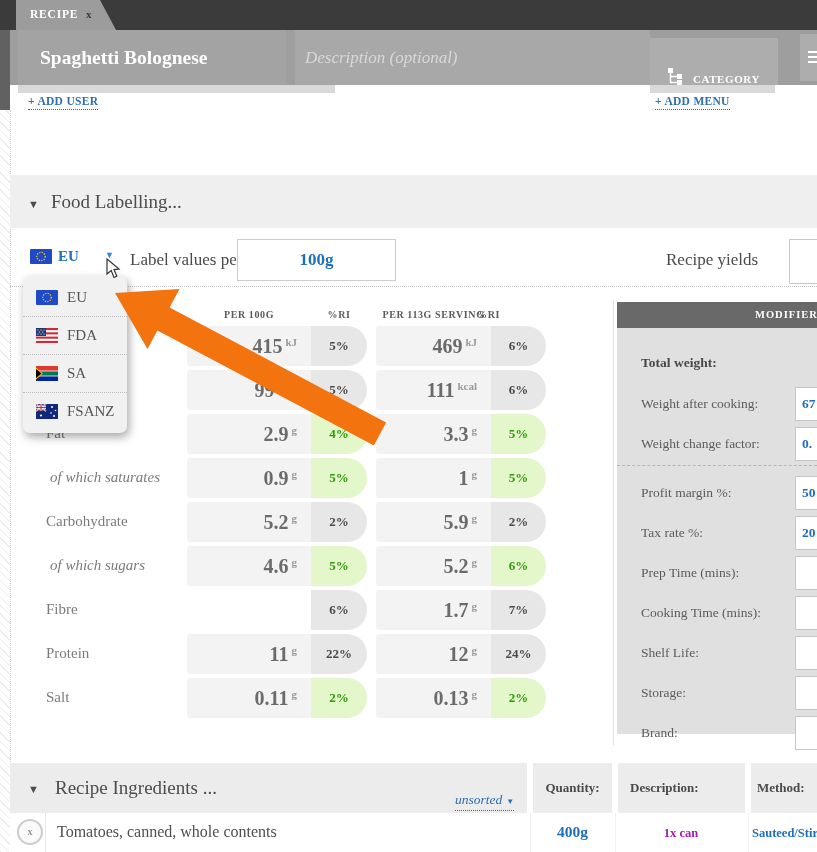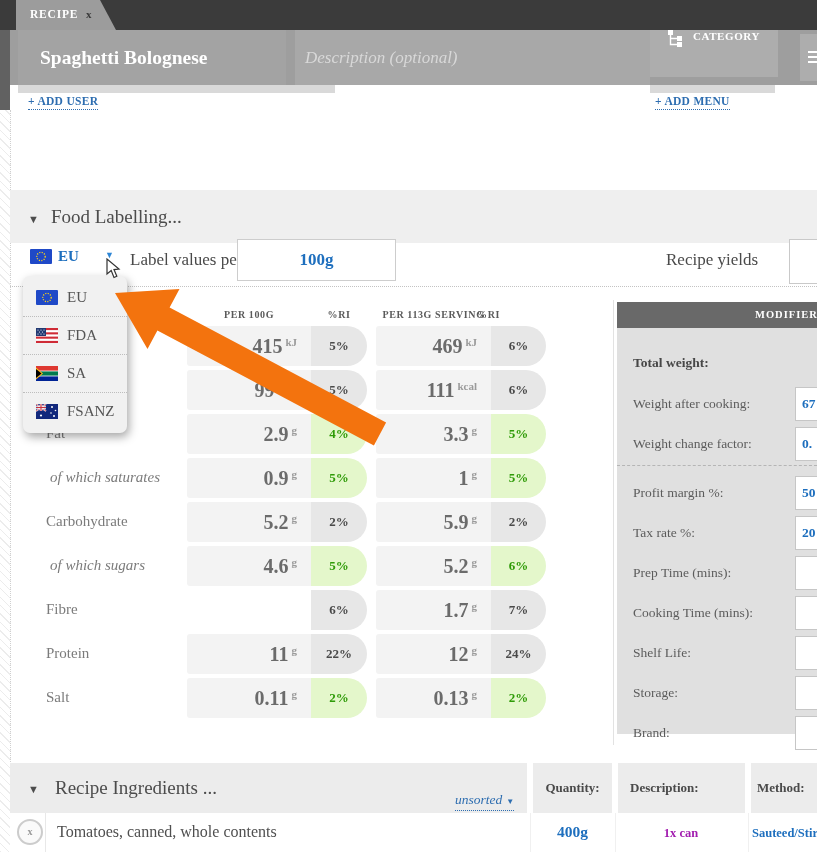--- a/index.html
+++ b/index.html
@@ -16,33 +16,33 @@
   .left-stripes{position:absolute;left:0;top:110px;width:10px;height:742px;
       background:repeating-linear-gradient(45deg,#ececec 0 1px,transparent 1px 6px);
       border-right:1px dotted #cfcfcf;}
 
   
   .hdr{position:absolute;left:10px;top:30px;width:807px;height:55px;background:#9e9e9e;}
   .hdr-name{position:absolute;left:8px;top:0;width:268px;height:55px;background:#a3a3a3;
       line-height:55px;padding-left:22px;color:#fff;font-weight:700;font-size:19.5px;box-sizing:border-box;}
   .hdr-desc{position:absolute;left:285px;top:0;width:355px;height:55px;background:#a8a8a8;
       line-height:55px;padding-left:10px;color:#d8d8d8;font-style:italic;font-size:17px;box-sizing:border-box;}
-  .hdr-cat{position:absolute;left:640px;top:0;width:128px;height:47px;background:#adadad;
-      display:flex;align-items:flex-start;justify-content:center;gap:10px;cursor:pointer;}
+  .hdr-cat{position:absolute;left:640px;top:8px;width:128px;height:47px;background:#adadad;
+      display:flex;align-items:flex-end;justify-content:center;gap:10px;cursor:pointer;}
   .hdr-cat span{color:#fff;font-weight:700;font-size:11px;letter-spacing:.6px;}
   .hdr-more{position:absolute;left:790px;top:4px;width:27px;height:47px;background:#adadad;
       display:flex;align-items:center;padding-left:8px;box-sizing:border-box;}
   .strip{position:absolute;top:85px;height:8px;background:#d9d9d9;}
   .strip1{left:18px;width:317px;} .strip2{left:650px;width:125px;}
   .addlink{position:absolute;color:#2d6db0;font-weight:700;font-size:11.5px;letter-spacing:.3px;
       border-bottom:1px dotted #2d6db0;padding-bottom:2px;cursor:pointer;text-decoration:none;}
 
   
   .sect{position:absolute;left:10px;width:807px;background:#efefef;color:#4c4c4c;}
-  .sect-fl{top:190px;height:53px;line-height:53px;}
+  .sect-fl{top:175px;height:53px;line-height:53px;}
   .sect-arrow{font-size:11px;margin:0 12px 0 18px;color:#4c4c4c;}
   .sect-title{font-size:19px;}
 
   
   .flag svg{display:block;}
   .region-flag{position:absolute;left:30px;top:249px;}
   .region-label{position:absolute;left:58px;top:248px;color:#1e6fbe;font-weight:700;font-size:15px;}
   .region-caret{position:absolute;left:105px;top:250px;color:#2e86d5;font-size:9px;cursor:pointer;}
   .lvp-label{position:absolute;left:130px;top:250px;color:#4a4a4a;font-size:17px;}
   .lvp-input{position:absolute;left:237px;top:239px;width:157px;height:40px;background:#fff;
@@ -66,21 +66,21 @@
   .p1{left:281px;width:56px;} .p2{left:461px;width:55px;}
   .pill.gray{background:#e7e7e7;color:#4a4a4a;}
   .pill.green{background:#e4f7cb;color:#2f9b08;}
   .vsep{position:absolute;left:613px;top:300px;height:445px;border-left:1px solid #e2e2e2;}
 
   
   .modpanel{position:absolute;left:617px;top:302px;width:200px;height:432px;background:#e0e0e0;}
   .modhdr{position:relative;height:26px;background:#696969;}
   .modhdr span{position:absolute;left:138px;top:7px;color:#fff;font-weight:700;font-size:10.5px;letter-spacing:1px;white-space:nowrap;}
   #modfields{padding-top:14px;}
-  .mod-row{position:relative;height:40px;display:flex;align-items:center;padding-left:16px;}
+  .mod-row{position:relative;height:40px;display:flex;align-items:center;padding-left:24px;}
   .mod-row.emph{height:42px;}
   .mod-label{color:#5c5c5c;font-size:13.5px;}
   .mod-row.emph .mod-label{font-weight:700;color:#474747;}
   .mod-input{position:absolute;left:178px;top:3px;width:80px;height:32px;background:#fff;border:1px solid #c6c6c6;
       line-height:32px;padding-left:6px;color:#1e6fbe;font-weight:700;font-size:13.5px;}
   .mod-div{border-top:1px dashed #b5b5b5;margin:1px 0 7px 0;}
 
   
   .dropdown{position:absolute;left:23px;top:276px;width:104px;background:#f1f1f1;border-radius:7px;
       box-shadow:2px 4px 10px rgba(0,0,0,.35);z-index:30;padding:3px 0;}

